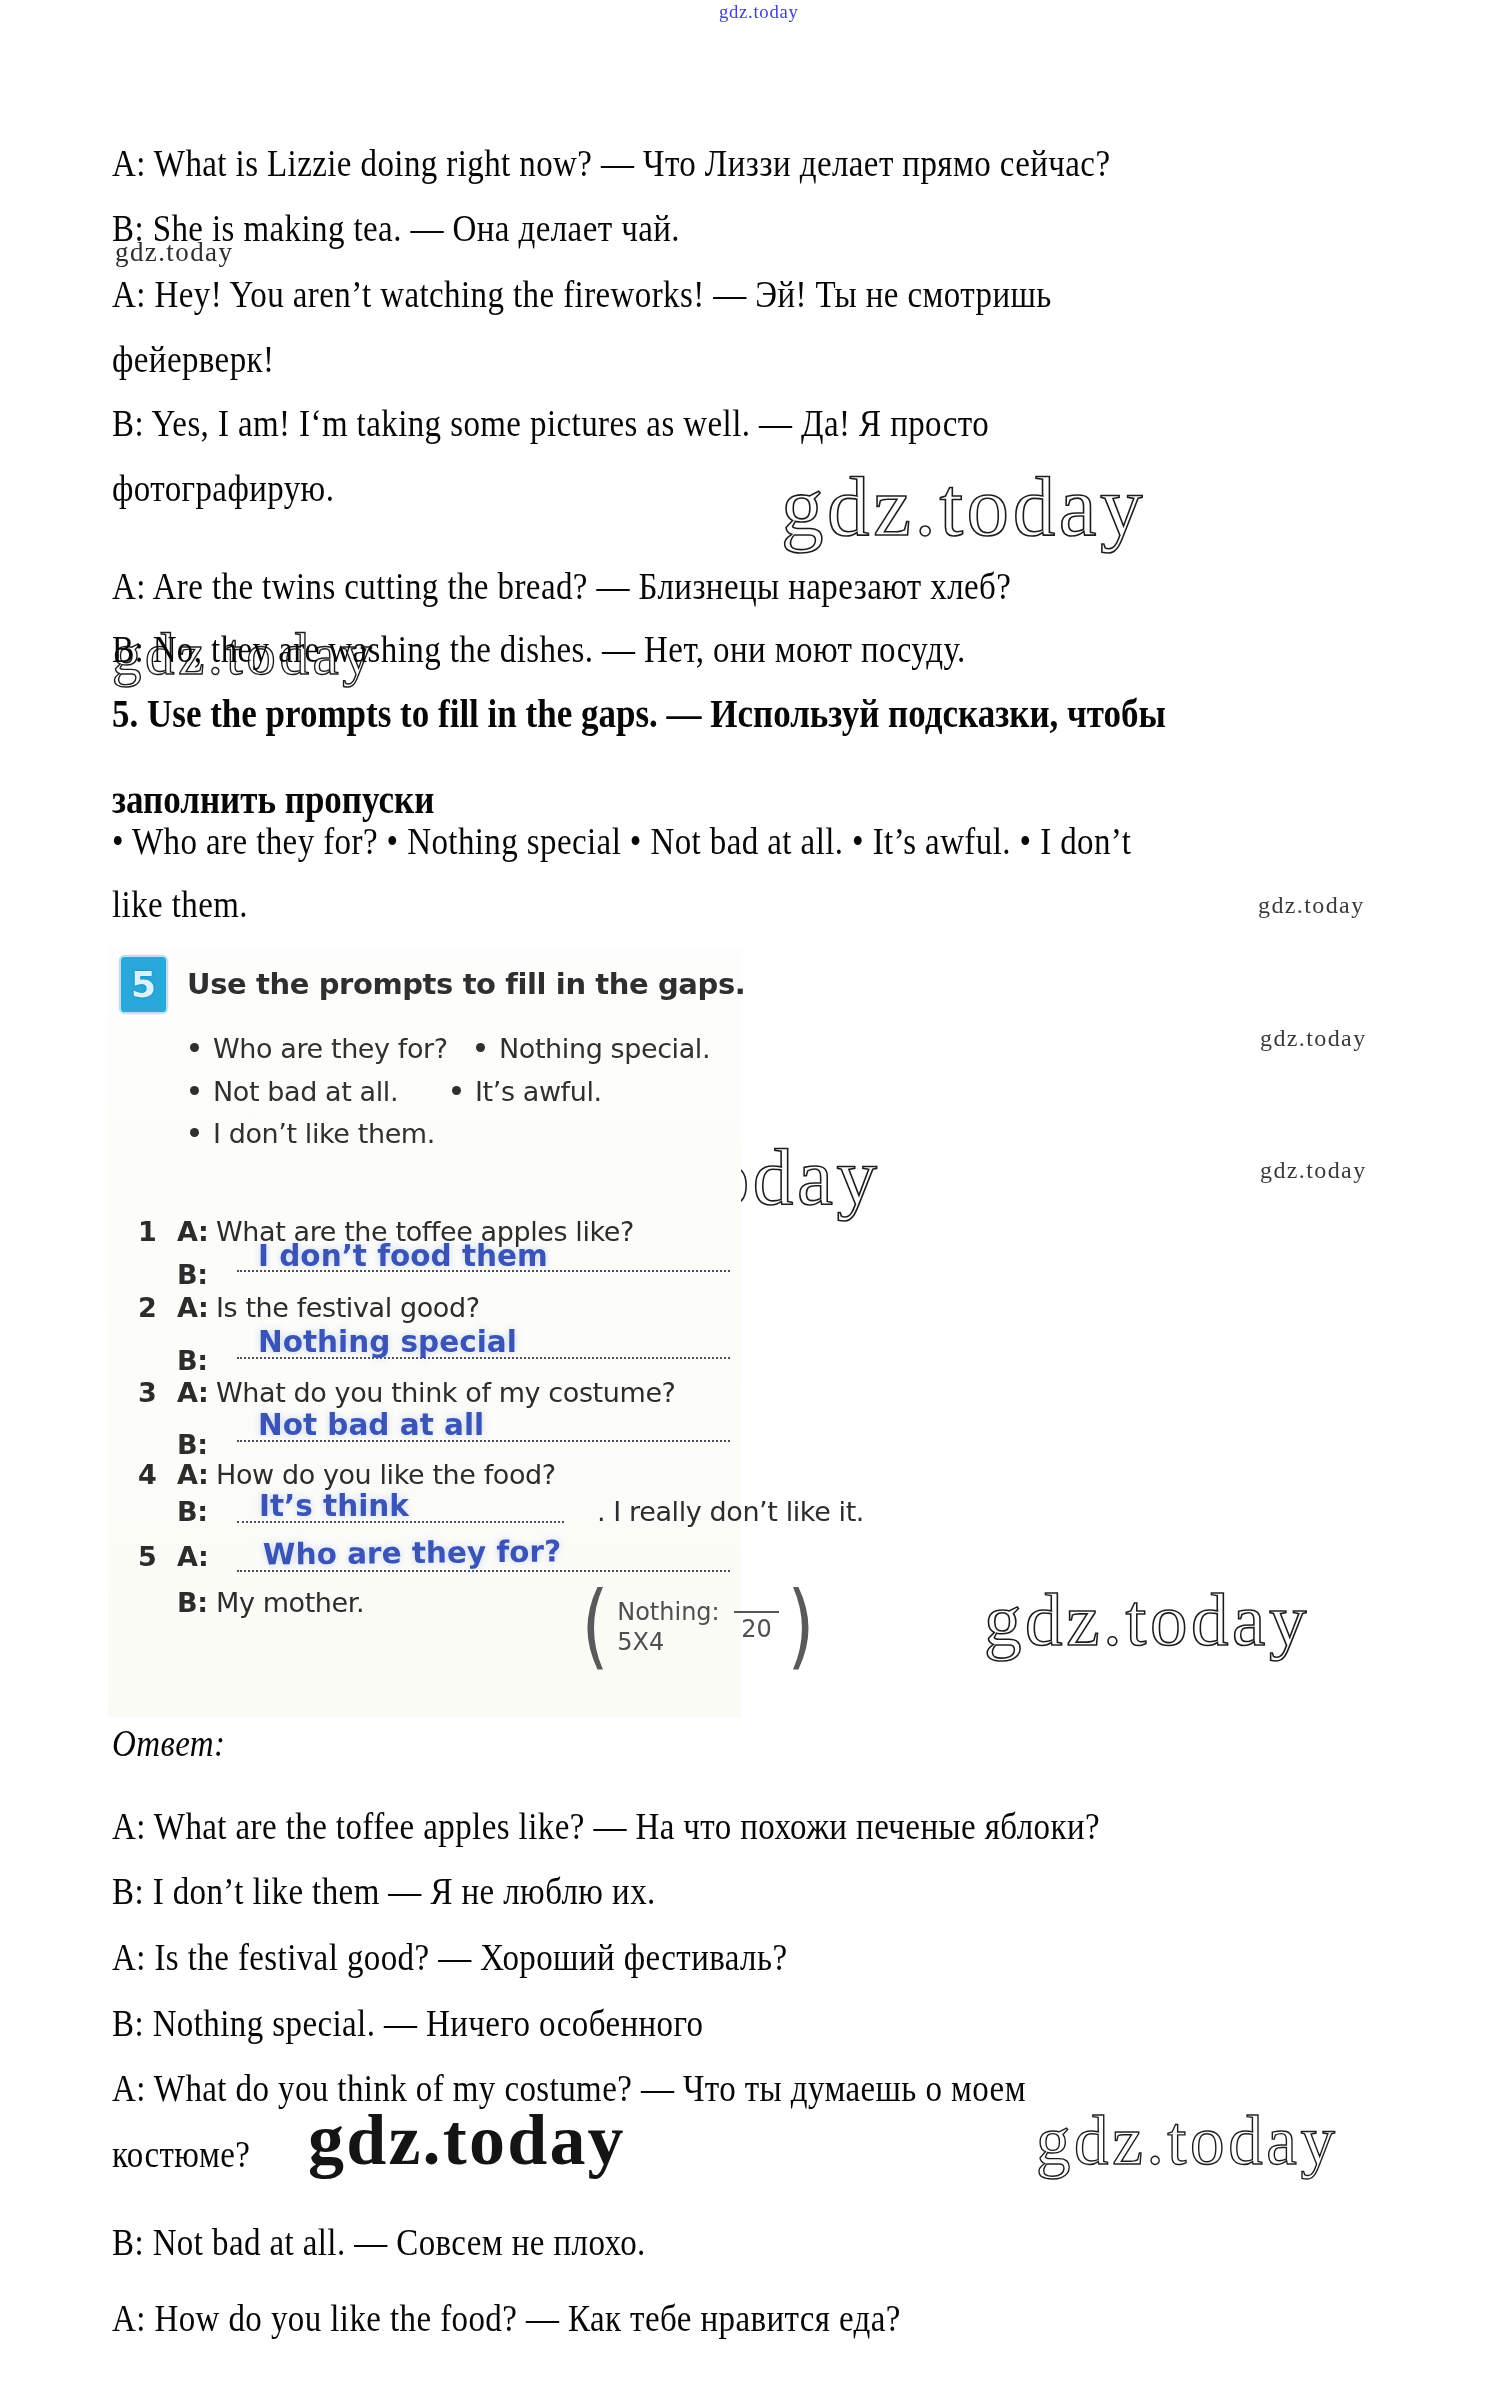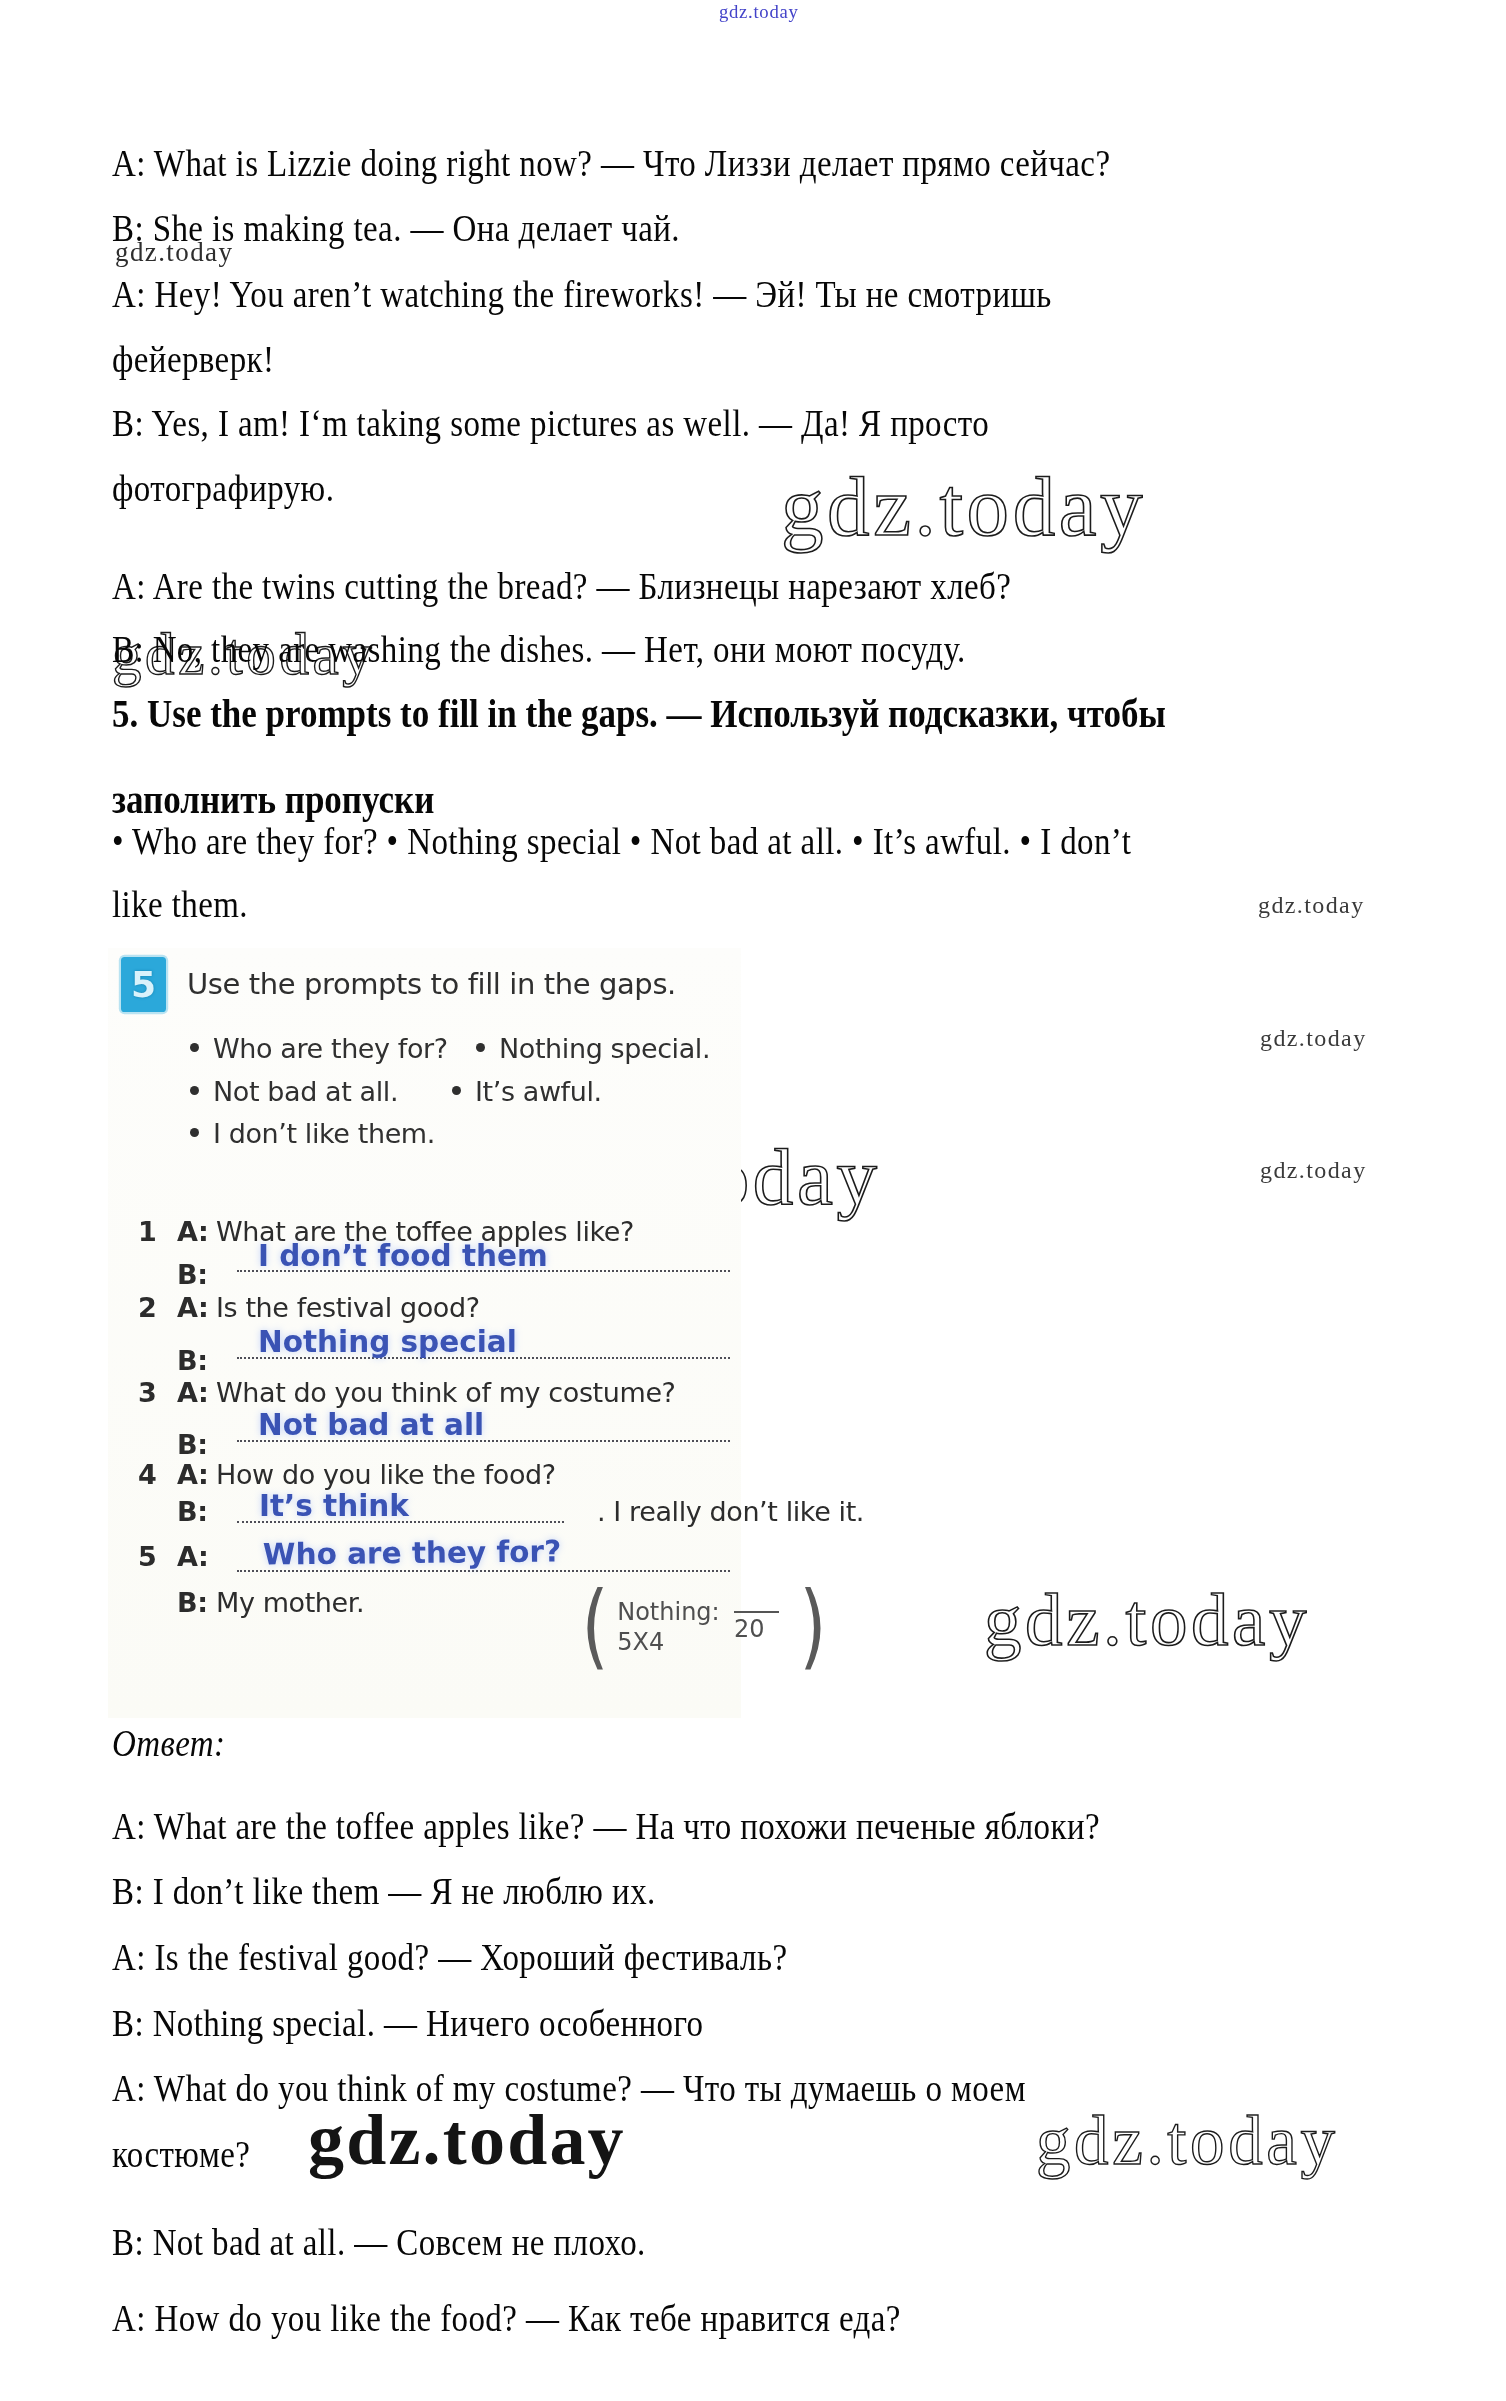--- a/index.html
+++ b/index.html
@@ -42,39 +42,39 @@
   }
   .ws-abs { position:absolute; white-space:nowrap; }
   .ws-badge {
     left:13px; top:8.6px; width:45px; height:55px;
     background:#2ba8da; border-radius:3.6px;
     box-shadow:0 0 0 2.2px rgba(130,205,235,.55);
     display:flex; align-items:center; justify-content:center;
     font-size:36px; font-weight:bold; color:#d9f2fb;
     text-shadow:0 0 2.9px #117fae;
   }
-  .ws-title { left:79px; top:18.7px; font-size:29px; font-weight:normal; color:#2f2f2f; letter-spacing:-0.4px; }
+  .ws-title { left:79px; top:18.7px; font-size:29px; font-weight:bold; color:#2f2f2f; letter-spacing:-0.4px; }
   .ws-prompt { font-size:27px; color:#303030; letter-spacing:-0.4px; }
   .ws-dot { position:absolute; width:9.4px; height:9.4px; border-radius:50%; background:#2f2f2f; }
   .ws-item { font-size:27px; color:#2c2c2c; letter-spacing:-0.4px; }
   .ws-n { font-weight:bold; }
   .ws-lab { font-weight:bold; }
   .ws-ans {
     font-size:29.5px; font-weight:bold; color:#3a53b4;
     text-shadow:0 0 7.2px rgba(130,165,255,.45);
     letter-spacing:0;
   }
   .ws-dots { position:absolute; height:0; border-bottom:2.9px dotted #4e4e57; }
   .ws-points {
     position:absolute; left:469px; top:633px; display:flex; align-items:center;
     color:#4f4f4f;
   }
   .ws-paren { font-size:92px; font-weight:400; color:#5a5a5a; line-height:1; transform:scaleX(0.75); }
   .ws-pts-col { display:flex; flex-direction:column; margin:0 4.3px; font-size:24px; line-height:1.25; }
-  .ws-frac { display:flex; flex-direction:column; align-items:flex-start; margin:0 16px 0 10px; font-size:24px; }
+  .ws-frac { display:flex; flex-direction:column; align-items:center; margin:0 4px 0 10px; font-size:24px; }
   .ws-frac-line { width:45px; border-top:2.2px solid #555; margin-bottom:1.4px; }
 </style>
 </head>
 <body>
 
 <div class="page">
 
   <div class="wm wm-top">gdz.today</div>
   <div class="wm wm-1">gdz.today</div>
   <div class="wm wm-thin wm-2">gdz.today</div>

